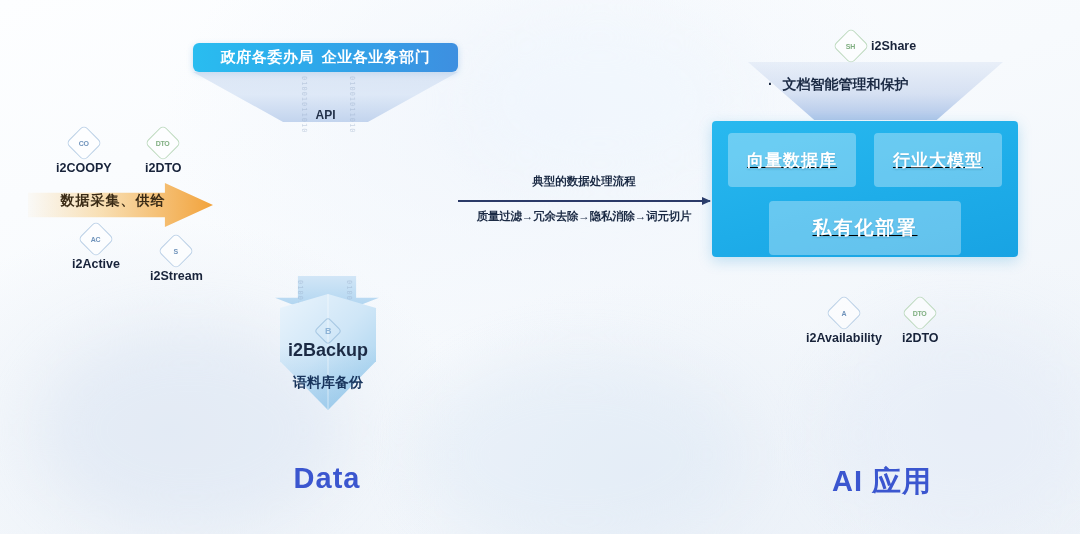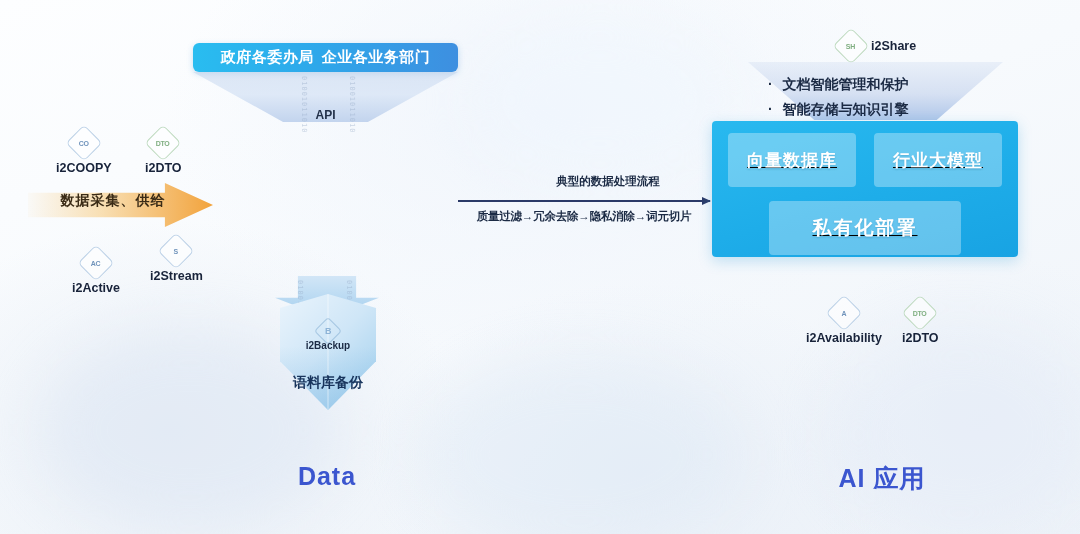--- a/index.html
+++ b/index.html
@@ -120,36 +120,36 @@
       linear-gradient(0deg, rgba(120,180,225,0.35) 0%, rgba(255,255,255,0) 55%);
   }
   .shield-lock {
     position: absolute; left: 318px; top: 321px; width: 20px; height: 20px;
     border: 1.4px solid rgba(120,165,205,0.5); border-radius: 4px; transform: rotate(45deg);
     display:flex; align-items:center; justify-content:center;
   }
   .shield-lock b { transform: rotate(-45deg); font-size: 9px; color: rgba(110,155,200,0.7); }
   .shield-t1 {
     position: absolute; left: 280px; top: 340px; width: 96px; text-align: center;
-    font-size: 10px; font-weight: bold; color: #1b2a44; z-index: 3;
+    font-size: 18px; font-weight: bold; color: #1b2a44; z-index: 3;
   }
   .shield-t2 {
     position: absolute; left: 280px; top: 366px; width: 96px; text-align: center;
     font-size: 14px; font-weight: bold; color: #18345c; z-index: 3; margin-top: 8px;
   }
 
   
   .proc-line { position: absolute; left: 458px; top: 200px; width: 252px; height: 2px; background: #2b3a68; }
   .proc-line::after {
     content: ""; position: absolute; right: -1px; top: -3.5px;
     border-left: 9px solid #2b3a68; border-top: 4.5px solid transparent; border-bottom: 4.5px solid transparent;
   }
   .proc-top {
     position: absolute; left: 452px; top: 174px; width: 264px; text-align: center;
-    font-size: 11.5px; font-weight: bold; color: #1b2a44; margin-left: 24px;
+    font-size: 11.5px; font-weight: bold; color: #1b2a44;
   }
   .proc-bot {
     position: absolute; left: 440px; top: 209px; width: 288px; text-align: center;
     font-size: 11.5px; font-weight: bold; color: #1b2a44; letter-spacing: -0.2px;
   }
 
   
   .bullets { position: absolute; left: 768px; top: 68px; width: 230px; margin-top: 8px; }
   .bullets li {
     list-style: none; font-size: 14px; font-weight: bold; color: #1b2a44;
@@ -172,21 +172,21 @@
     border-radius: 4px;
     color: #ffffff; font-weight: bold;
     display: flex; align-items: center; justify-content: center;
     text-shadow: 0 1px 2px rgba(0,60,100,0.18);
   }
   .chip.small { width: 128px; height: 54px; font-size: 17px; letter-spacing: 1px; }
   .chip.wide  { width: 192px; height: 54px; font-size: 19px; letter-spacing: 2px; margin: 14px auto 16px; text-align: right; }
 
   
   .caption {
-    position: absolute; font-size: 25px; font-weight: bold; color: #3b56cf;
+    position: absolute; font-size: 29px; font-weight: bold; color: #3b56cf;
     letter-spacing: 1px;
   }
   .caption.left  { left: 262px; top: 462px; width: 130px; text-align: center; }
   .caption.right { left: 812px; top: 462px; width: 140px; text-align: center; }
 </style>
 </head>
 <body>
 
 <div id="stage">
 
@@ -216,21 +216,21 @@
   <div class="iconcell" style="left:145px;top:130px;">
     <div class="diamond green">
       <span>DTO</span>
     </div>
     <div class="icon-label">i2DTO</div>
   </div>
 
   <div class="orange-arrow"></div>
   <div class="orange-text">数据采集、供给</div>
 
-  <div class="iconcell" style="left:72px;top:250px;">
+  <div class="iconcell" style="left:72px;top:226px;">
     <div class="diamond">
       <span>AC</span>
     </div>
     <div class="icon-label">i2Active</div>
   </div>
 
   <div class="iconcell" style="left:150px;top:238px;">
     <div class="diamond">
       <span>S</span>
     </div>
@@ -256,21 +256,20 @@
 
   <div class="iconcell row" style="left:838px;top:33px;">
     <div class="diamond green">
       <span>SH</span>
     </div>
     <div class="icon-label">i2Share</div>
   </div>
 
   <ul class="bullets">
     <li>文档智能管理和保护</li>
-    <li>智能存储与知识引擎</li>
   </ul>
 
   <div class="cyan">
     <div class="cyan-row">
       <div class="chip small">向量数据库</div>
       <div class="chip small">行业大模型</div>
     </div>
     <div class="chip wide">私有化部署</div>
   </div>
 

